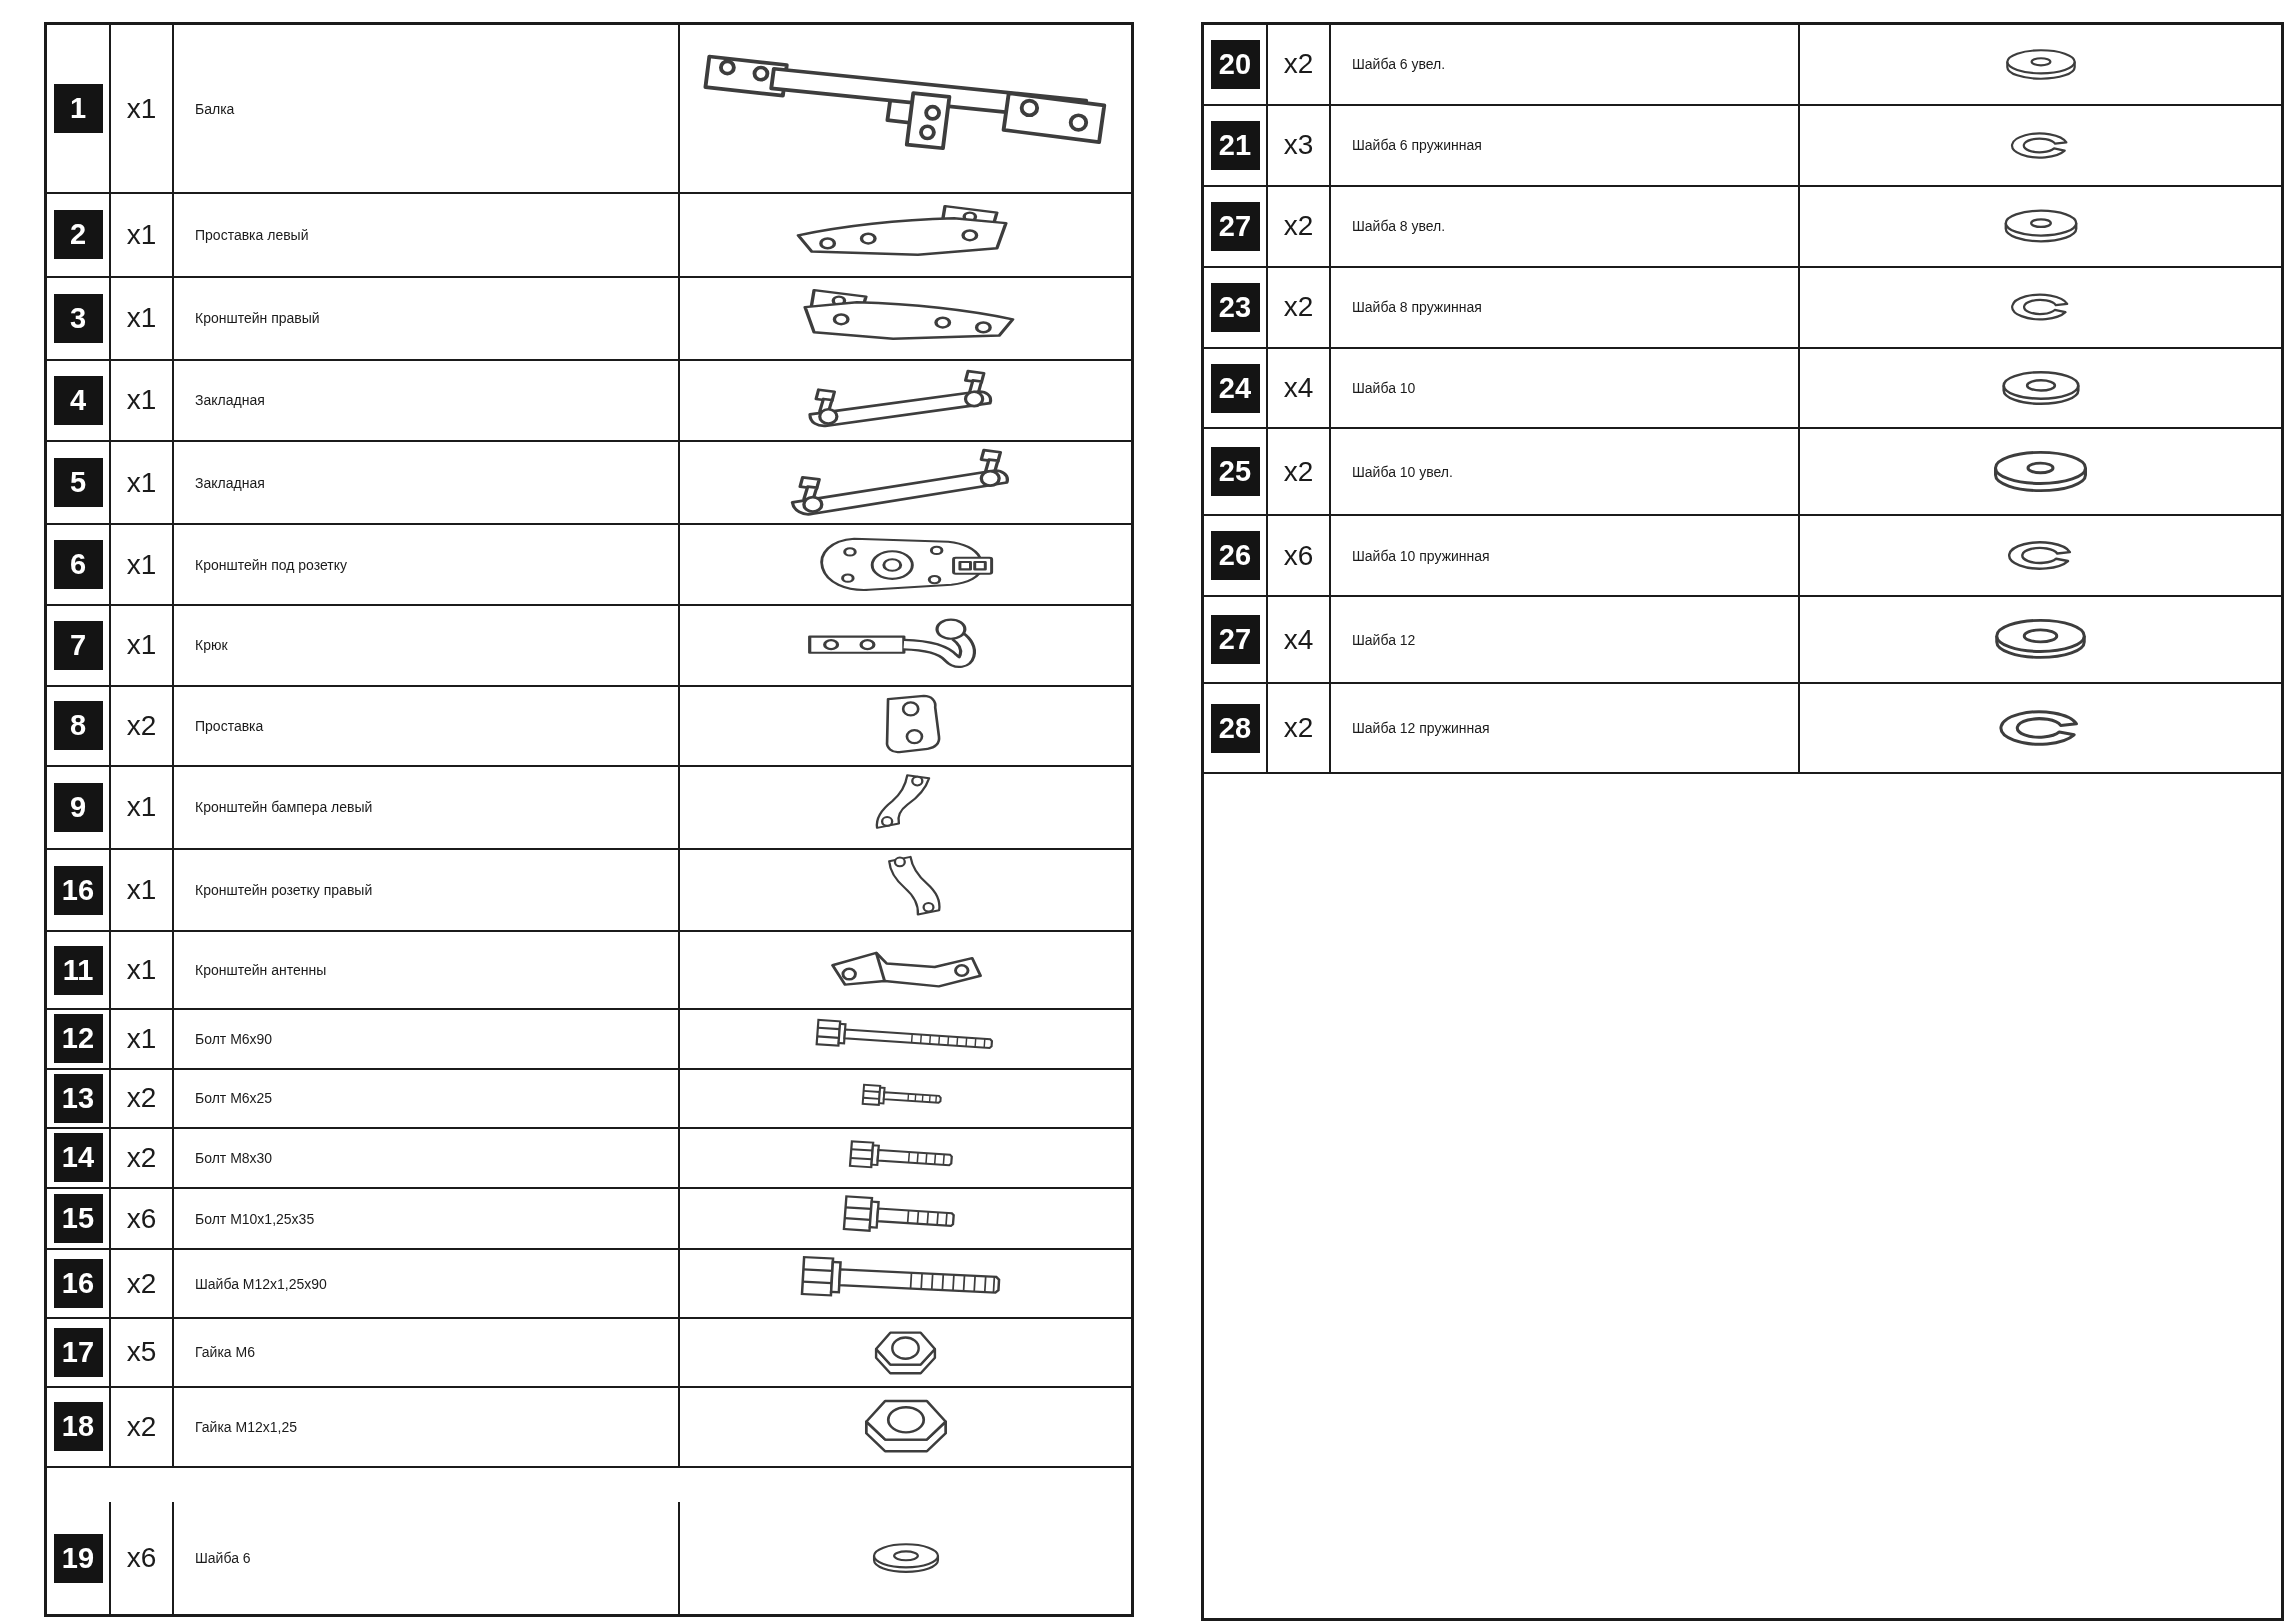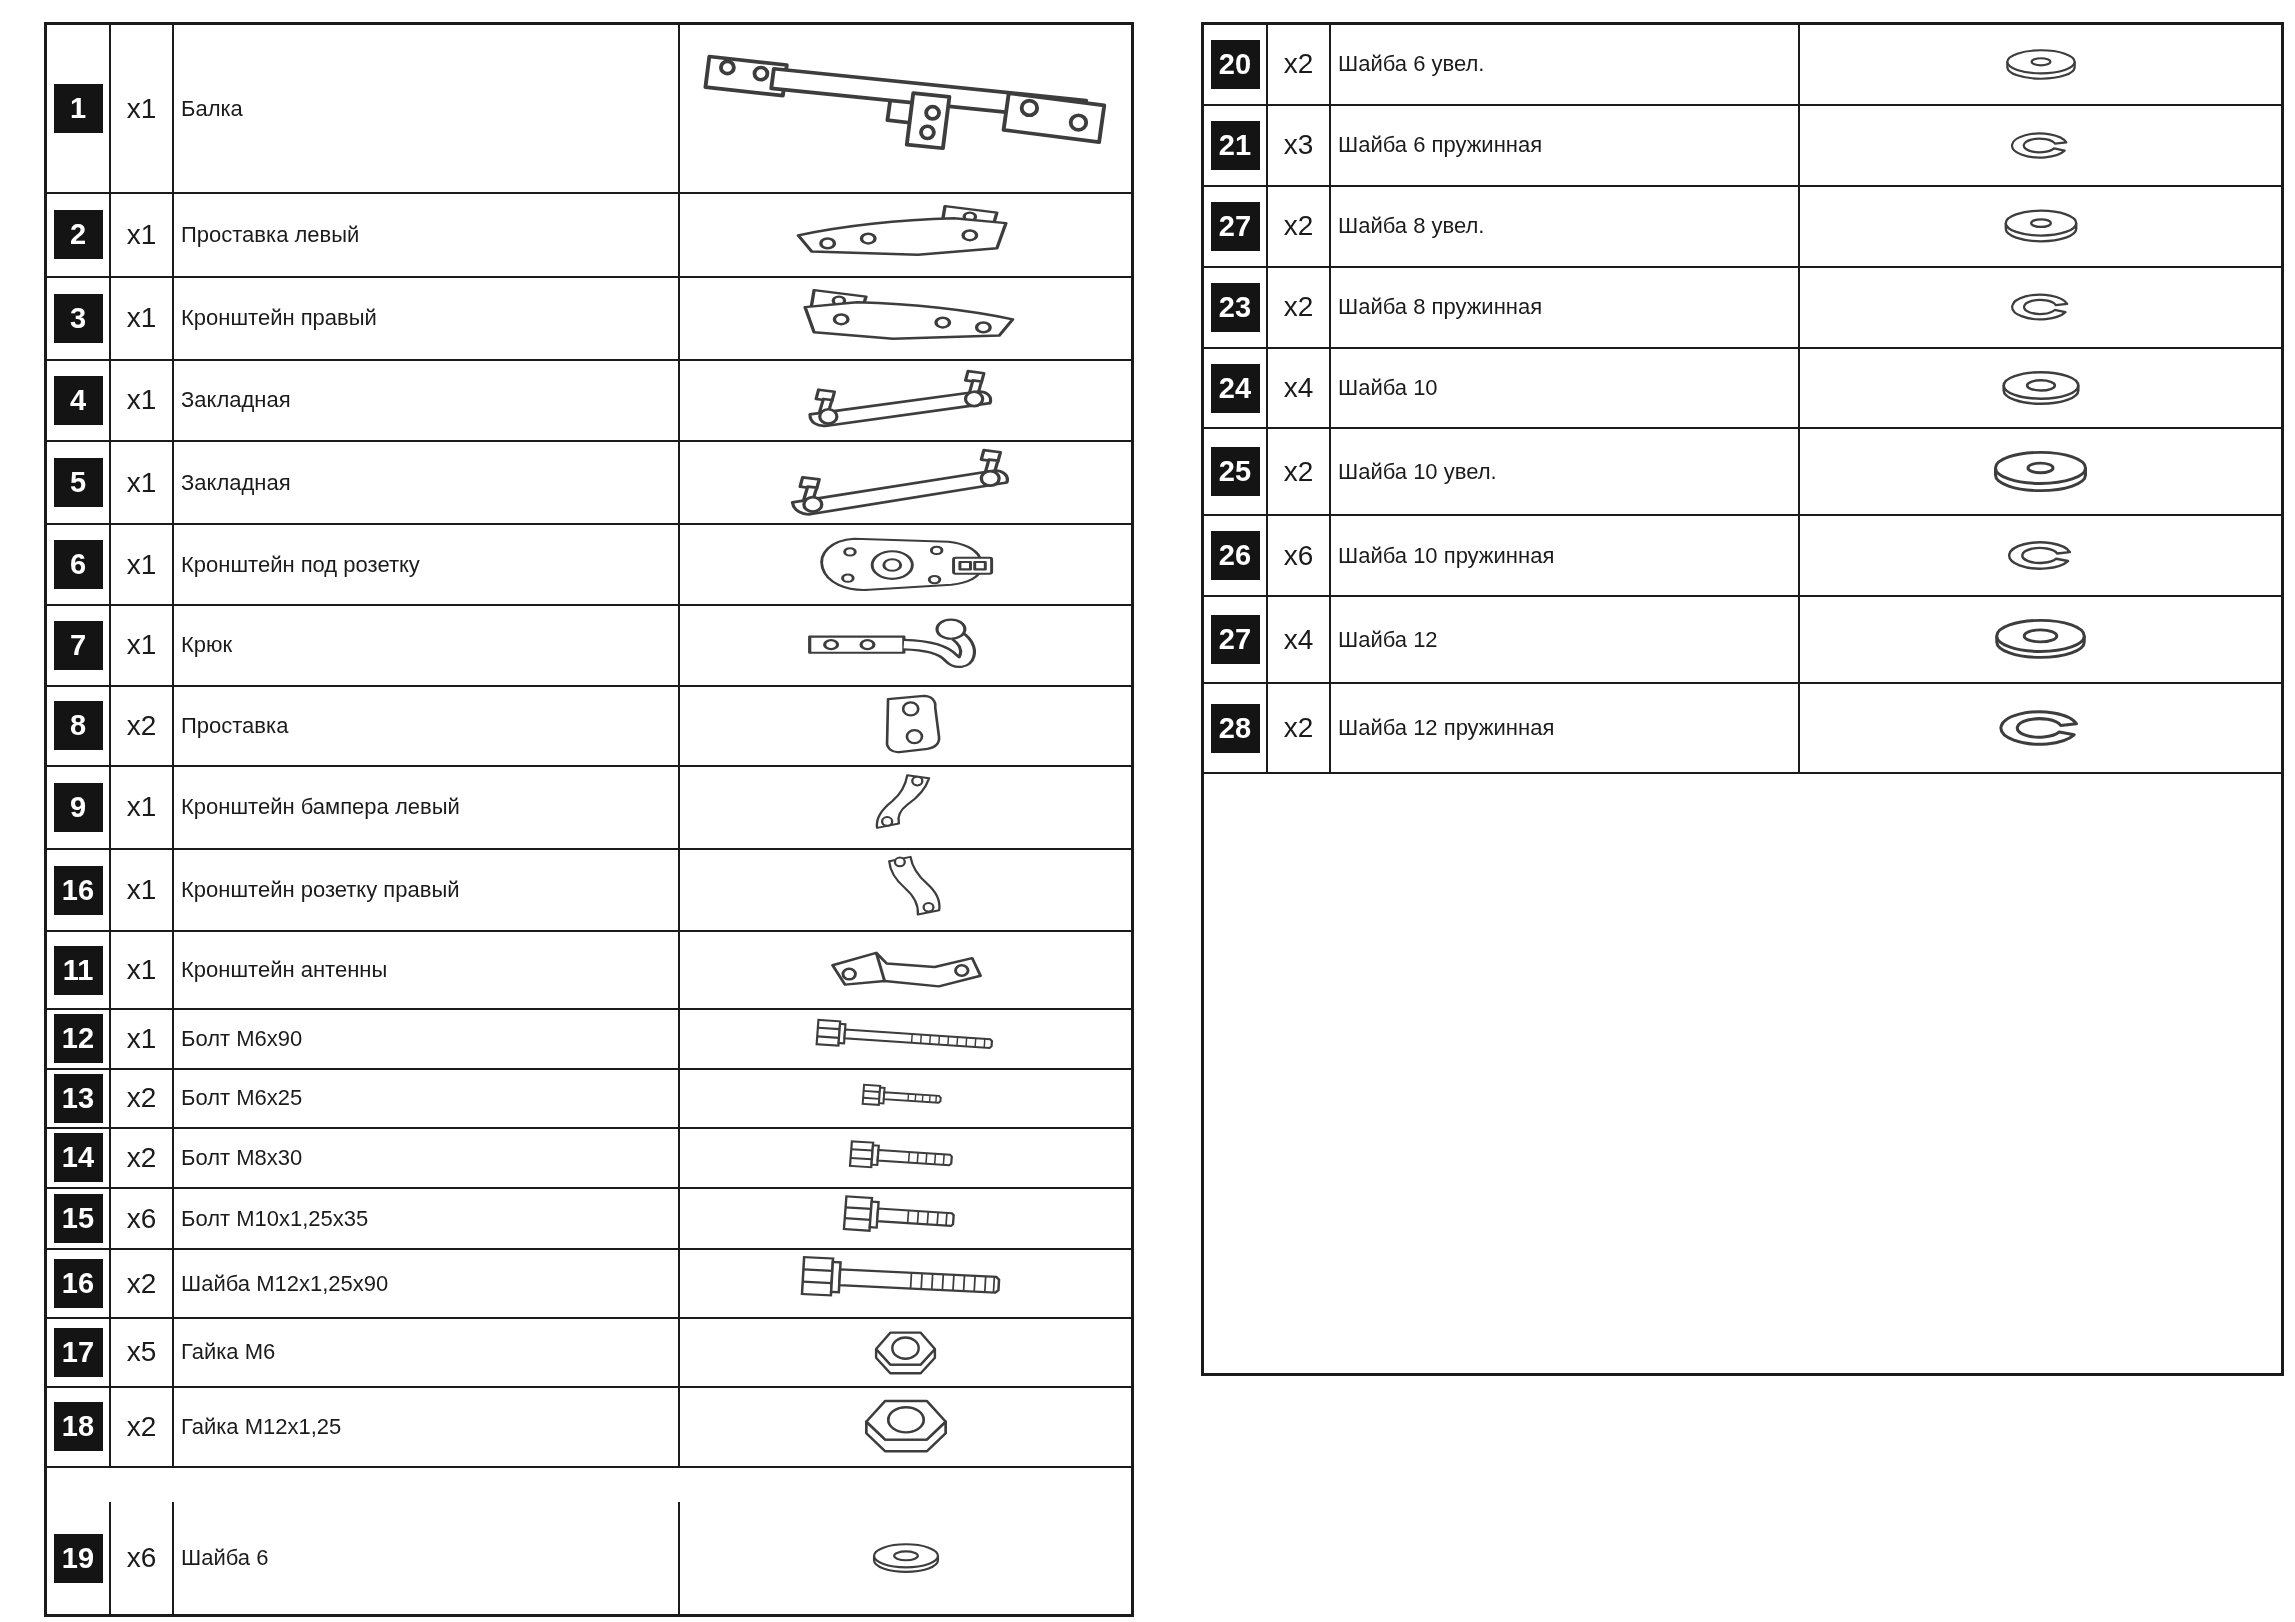--- a/index.html
+++ b/index.html
@@ -19,21 +19,21 @@
     left:44px; top:22px;
     width:1090px; height:1595px;
     border:3.1px solid var(--border-c,#1b1b1b);
     box-sizing:border-box;
     display:flex; flex-direction:column;
     background:#fff;
   }
   .right-panel{
     position:absolute;
     left:1201px; top:22px;
-    width:1083px; height:1354px;
+    width:1083px; height:1599px;
     border:3.1px solid var(--border-c,#1b1b1b);
     box-sizing:border-box;
     display:flex; flex-direction:column;
     background:#fff;
   }
   .right-table{
     height:749px;
     border-bottom:2.3px solid var(--border-c,#1b1b1b);
     box-sizing:border-box;
     display:flex; flex-direction:column;
@@ -53,21 +53,21 @@
 
   .cell{
     border-right:2.3px solid var(--border-c,#1b1b1b);
     display:flex; align-items:center;
     box-sizing:border-box;
     overflow:hidden;
   }
   .cell:last-child{ border-right:none; }
   .cell-num{ flex:0 0 64px; justify-content:center; }
   .cell-qty{ flex:0 0 63px; justify-content:center; font-size:28px; color:#1b1b1b; }
-  .cell-name{ flex:1 1 auto; padding-left:7px; font-size:22px; color:#1b1b1b; }
+  .cell-name{ flex:1 1 auto; padding-left:21px; font-size:14px; color:#1b1b1b; }
   .left-table .cell-img{ flex:0 0 451px; justify-content:center; }
   .right-table .cell-img{ flex:0 0 481px; justify-content:center; }
   .cell-img{ color:var(--art-c,#3d3d3d); }
 
   .badge{
     width:49px; height:49px;
     background:var(--badge-bg,#141414);
     color:var(--badge-fg,#ffffff);
     display:flex; align-items:center; justify-content:center;
     font-size:29px; font-weight:bold;

